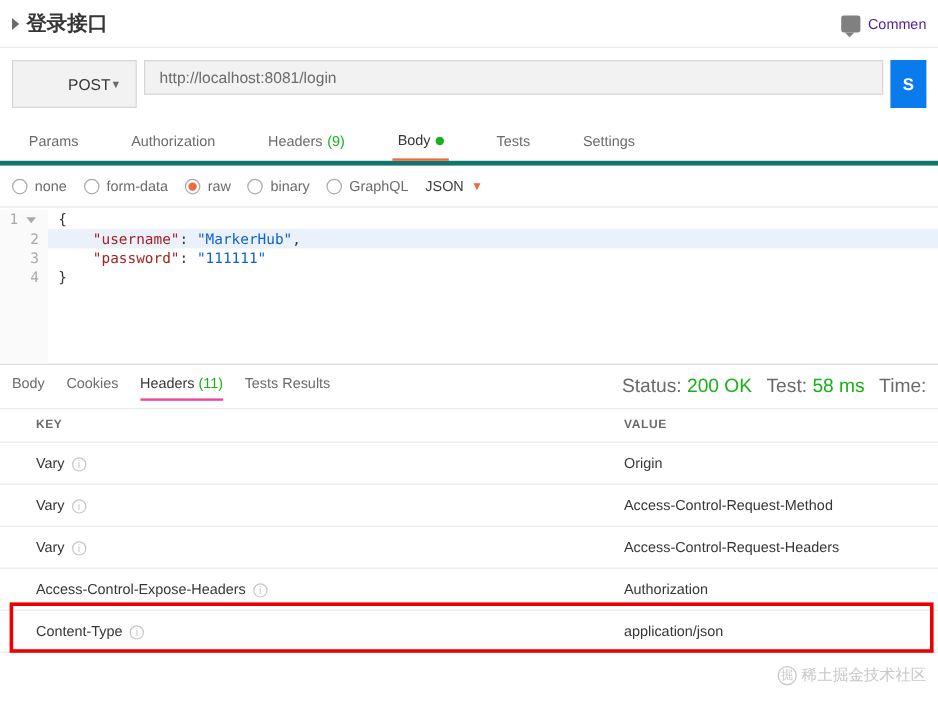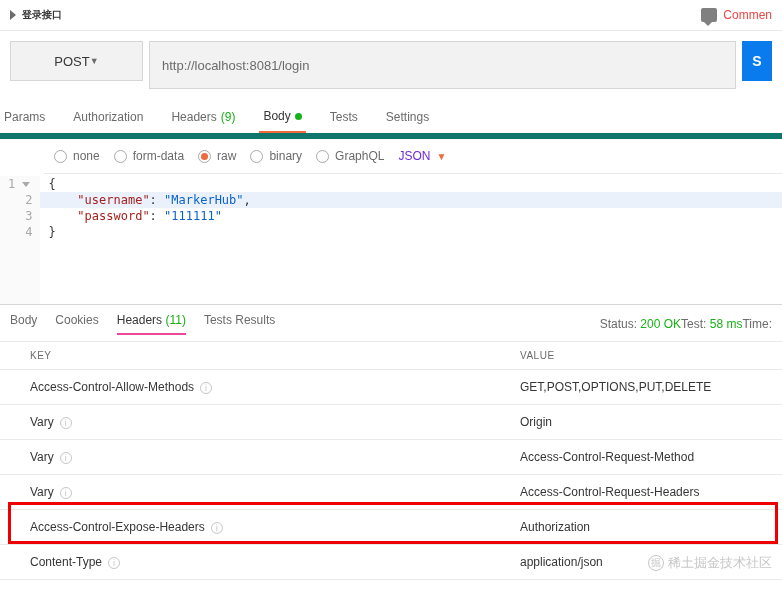--- a/index.html
+++ b/index.html
@@ -13,82 +13,82 @@
   overflow: hidden;
   position: relative;
 }
 .header {
   display: flex;
   justify-content: space-between;
   align-items: center;
   padding: 8px 10px;
   border-bottom: 1px solid #eaeaea;
 }
-.header-title { display: flex; align-items: center; gap: 6px; font-weight: 600; font-size: 10px; }
+.header-title { display: flex; align-items: center; gap: 6px; font-weight: 600; font-size: 17px; }
 .triangle-right { display: inline-block; width: 0; height: 0; border-top: 5px solid transparent; border-bottom: 5px solid transparent; border-left: 6px solid #6b6b6b; }
-.comment-btn { display: flex; align-items: center; gap: 6px; color: #ef4444; cursor: pointer; }
+.comment-btn { display: flex; align-items: center; gap: 6px; color: #4c1d95; cursor: pointer; }
 .comment-icon { width: 16px; height: 14px; background: #808080; border-radius: 2px; position: relative; }
 .comment-icon:after { content: ""; position: absolute; bottom: -4px; left: 3px; width: 0; height: 0; border-left: 4px solid transparent; border-right: 4px solid transparent; border-top: 4px solid #808080; }
 
 .request-bar { display: flex; gap: 6px; padding: 10px; }
 .method-select {
-  display: flex; align-items: center; justify-content: center;
-  width: 133px; height: 40px; padding: 0 12px;
+  display: flex; align-items: center; justify-content: flex-end;
+  width: 104px; height: 40px; padding: 0 12px;
   background: #f2f2f2; border: 1px solid #d6d6d6; font-size: 13px; color: #363636;
   cursor: pointer;
 }
 .url-input {
-  flex: 1; height: 48px; padding: 0 12px; border: 1px solid #d6d6d6;
+  flex: 1; height: 29px; padding: 0 12px; border: 1px solid #d6d6d6;
   font-size: 13px; color: #6b6b6b; background: #f2f2f2;
 }
 .send-btn {
   width: 30px; height: 40px; background: #097bed; color: #fff;
   display: flex; align-items: center; justify-content: center;
   font-size: 14px; font-weight: 600;
 }
 
-.tabs { display: flex; gap: 20px; padding: 0 0; border-bottom: 6px solid #0f766e; }
+.tabs { display: flex; gap: 36px; padding: 0 20px; border-bottom: 4px solid #0f766e; }
 .tab {
   padding: 10px 4px 8px; color: #6b6b6b; cursor: pointer; position: relative;
   display: flex; align-items: center; gap: 4px;
 }
 .tab.active { color: #363636; font-weight: 500; border-bottom: 2px solid #ed6b3d; }
 .count-badge { color: #18b218; }
 .dot { width: 7px; height: 7px; background: #18b218; border-radius: 50%; }
 
-.body-type-row { display: flex; align-items: center; gap: 14px; padding: 10px 10px; border-bottom: 1px solid #eaeaea; margin-left: 44px; }
+.body-type-row { display: flex; align-items: center; gap: 14px; padding: 10px 10px; border-bottom: 1px solid #eaeaea; }
 .radio-item { display: flex; align-items: center; gap: 6px; color: #6b6b6b; cursor: pointer; }
 .radio { width: 13px; height: 13px; border: 1px solid #a9a9a9; border-radius: 50%; display: inline-flex; align-items: center; justify-content: center; }
 .radio.selected:after { content: ""; width: 7px; height: 7px; background: #ed6b3d; border-radius: 50%; }
-.json-label { color: #6d28d9; cursor: pointer; }
+.json-label { color: #404040; cursor: pointer; }
 .dropdown-arrow { color: #ed6b3d; font-size: 10px; }
 
 .code-editor { display: flex; font-family: Consolas, Monaco, monospace; font-size: 12px; line-height: 16px; padding-top: 2px; min-height: 130px; }
 .gutter { text-align: right; padding: 0 8px; color: #a9a9a9; background: #fafafa; user-select: none; }
 .gutter div { height: 16px; }
 .code-lines { flex: 1; }
 .code-lines div { height: 16px; padding-left: 8px; }
 .code-lines div.hl { background: #eaf1fb; }
 .brace { color: #363636; }
 .key { color: #a52020; }
 .string { color: #0b63ce; }
 .tri-down { display:inline-block; width:0; height:0; border-left:4px solid transparent; border-right:4px solid transparent; border-top:5px solid #a9a9a9; vertical-align: middle; margin-right:2px;}
 
 .split { border-top: 1px solid #d6d6d6; }
 
 .resp-tabs { display: flex; justify-content: space-between; align-items: center; padding: 8px 10px 6px; border-bottom: 1px solid #eaeaea; }
 .resp-tabs-left { display: flex; gap: 18px; }
 .resp-tab { color: #6b6b6b; cursor: pointer; padding-bottom: 6px; }
 .resp-tab.active { color: #363636; border-bottom: 2px solid #ec4899; }
-.resp-status { display: flex; color: #6b6b6b; font-size: 12px; }
+.resp-status { display: flex; gap: 12px; color: #6b6b6b; font-size: 16px; }
 .green { color: #18b218; }
 
 .headers-table { width: 100%; border-collapse: collapse; }
 .headers-table th {
-  text-align: left; padding: 8px 30px; color: #6b6b6b; font-weight: 400;
+  text-align: left; padding: 8px 30px; color: #6b6b6b; font-weight: 700;
   font-size: 10px; letter-spacing: 0.5px; border-bottom: 1px solid #eaeaea;
 }
 .headers-table td {
   padding: 10px 30px; border-bottom: 1px solid #eaeaea; color: #363636;
   position: relative; white-space: nowrap; overflow: hidden;
 }
 .headers-table td.key-cell { width: 490px; }
 .info-icon {
   display: inline-block; width: 12px; height: 12px; border: 1px solid #c7c7c7;
   border-radius: 50%; font-size: 9px; color: #c7c7c7; text-align: center;
@@ -216,24 +216,20 @@
 
 <table class="headers-table">
   <thead>
     <tr>
       <th>KEY</th>
       <th>VALUE</th>
     </tr>
   </thead>
   <tbody id="headers-body">
       <tr>
-        <td class="key-cell">Access-Control-Allow-Methods<span class="info-icon">i</span></td>
-        <td>GET,POST,OPTIONS,PUT,DELETE</td>
-      </tr>
-      <tr>
         <td class="key-cell">Vary<span class="info-icon">i</span></td>
         <td>Origin</td>
       </tr>
       <tr>
         <td class="key-cell">Vary<span class="info-icon">i</span></td>
         <td>Access-Control-Request-Method</td>
       </tr>
       <tr>
         <td class="key-cell">Vary<span class="info-icon">i</span></td>
         <td>Access-Control-Request-Headers</td>

